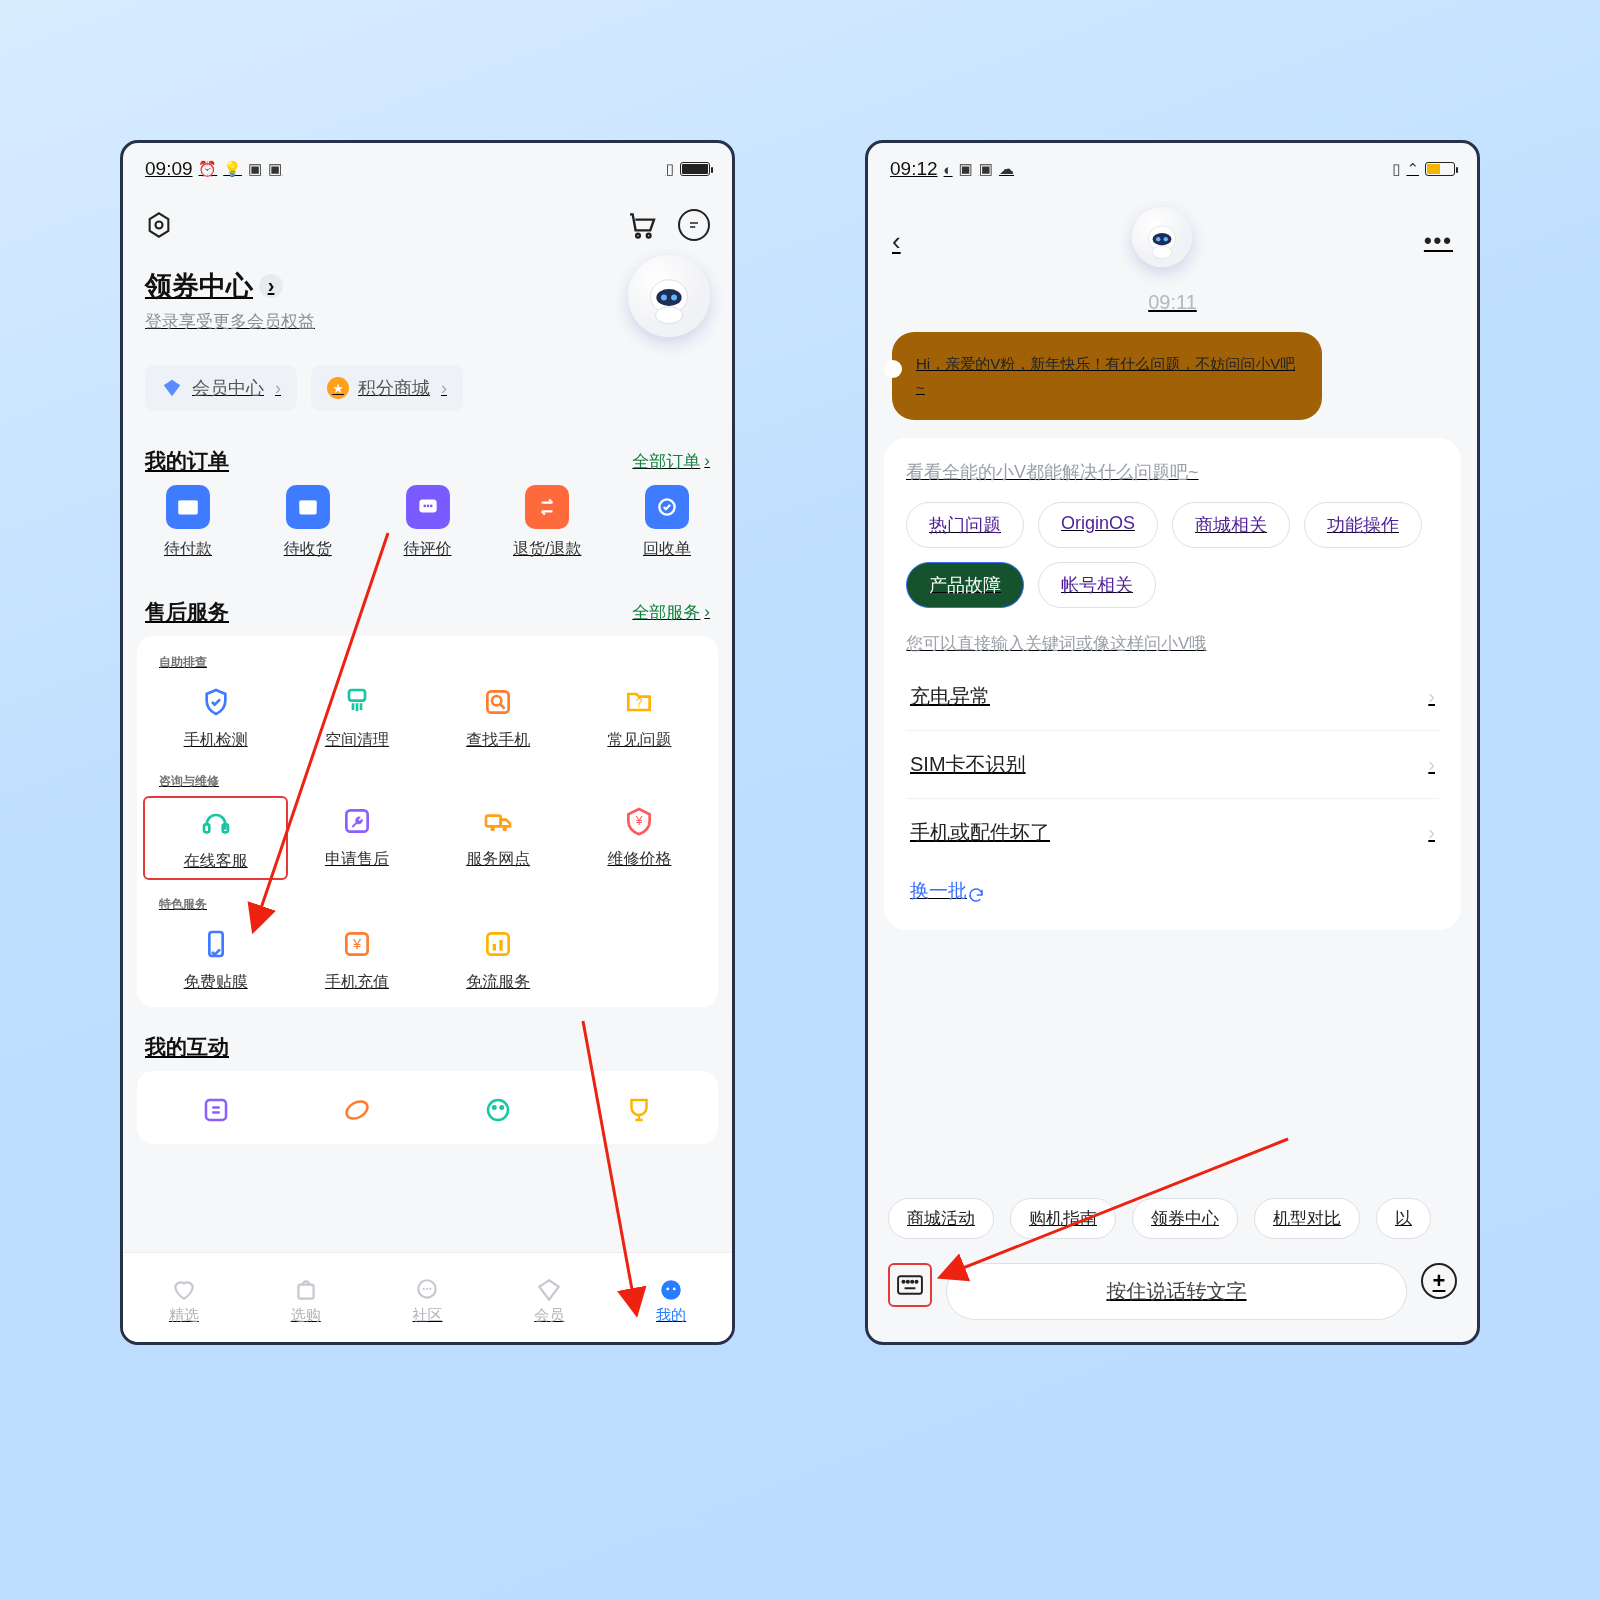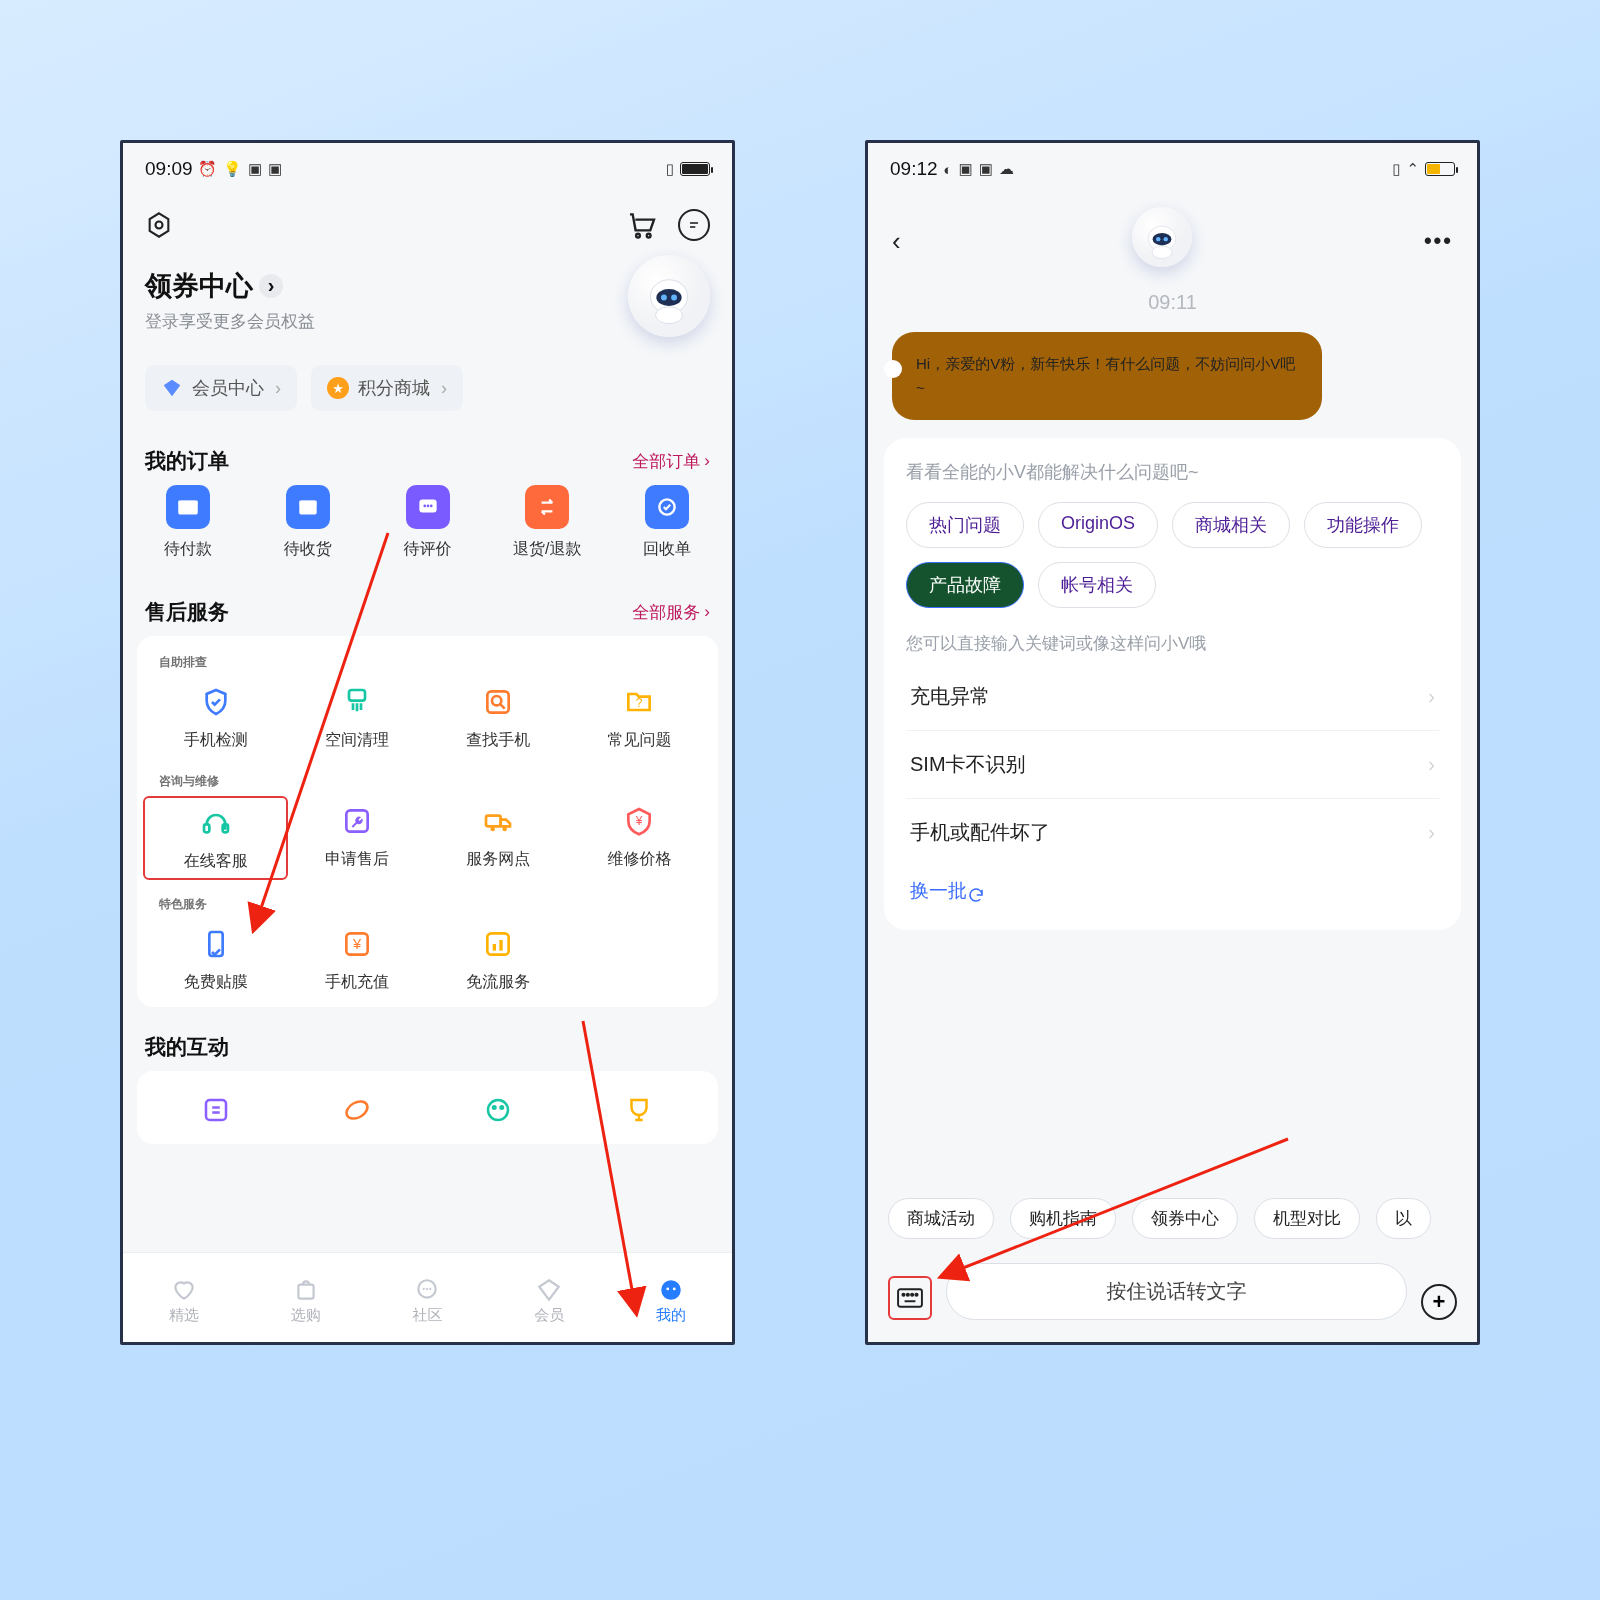--- a/index.html
+++ b/index.html
@@ -8,24 +8,24 @@
     background:linear-gradient(160deg,#d8ecff 0%,#bfdfff 40%,#bcdcff 100%);
     font-family:"PingFang SC","Helvetica Neue",Arial,sans-serif;
     display:flex; justify-content:center; align-items:flex-start;
     padding:140px 120px;
     gap:130px;
   }
   .phone {
     width:644px; height:1205px;
     background:#f5f7f9;
     border:3px solid #28314a;
-    border-radius:2px;
+    border-radius:18px;
     position:relative;
     overflow:hidden;
-    display:flex; flex-direction:column;
+    display:flex; flex-direction:column;text-decoration:underline;
   }
 
   
   .statusbar{
     height:52px; padding:0 22px;
     display:flex; align-items:center; justify-content:space-between;
     font-size:19px; font-weight:500; color:#111;
   }
   .statusbar .left, .statusbar .right{ display:flex; align-items:center; gap:6px; }
   .sicon{ font-size:15px; color:#333;}
@@ -54,21 +54,21 @@
   }
   .avatar svg{ transform:translateY(4px);}
 
   .chiprow{ padding:18px 22px; display:flex; gap:14px;}
   .chip{ background:#eef1f5; border-radius:10px; padding:11px 16px; font-size:18px; color:#555; display:flex; align-items:center; gap:9px;}
   .chip .ico{ width:22px; height:22px; border-radius:5px; display:flex; align-items:center; justify-content:center; font-size:13px;}
   .chip .chev2{ color:#aaa; margin-left:2px;}
 
   .sectionhead{ padding:18px 22px 10px; display:flex; justify-content:space-between; align-items:center;}
   .sectionhead .title{ font-size:21px; font-weight:700; color:#111;}
-  .sectionhead .link{ font-size:17px; color:#be185d; display:flex; align-items:center; gap:4px;}
+  .sectionhead .link{ font-size:17px; color:#15803d; display:flex; align-items:center; gap:4px;}
 
   .ordericons{ padding:0 20px 20px; display:flex; justify-content:space-between;}
   .orderitem{ width:90px; text-align:center;}
   .orderitem .oi{ width:44px; height:44px; margin:0 auto 10px; border-radius:10px; display:flex; align-items:center; justify-content:center;}
   .orderitem .lab{ font-size:16px; color:#333;}
 
   .card{ margin:0 14px 18px; background:#fff; border-radius:16px; padding:18px 8px 10px;}
   .card .subtitle{ font-size:12px; font-weight:700; color:#737373; padding:0 14px 12px;}
   .grid4{ display:grid; grid-template-columns:repeat(4,1fr); row-gap:24px; }
   .gitem{ text-align:center;}
@@ -107,21 +107,21 @@
   .pillrow{ display:flex; flex-wrap:wrap; gap:14px; margin-bottom:24px;}
   .pill{ border:1.5px solid #dcdfe5; border-radius:999px; padding:10px 22px; font-size:18px; color:#4c1d95;}
   .pill.active{ background:#14532d; border-color:#3a6dff; color:#fff;text-align:center;}
   .hint2{ font-size:17px; color:#9aa0a9; margin-bottom:8px;}
   .listrow{ padding:20px 4px; border-top:1px solid #f0f1f4; display:flex; justify-content:space-between; align-items:center; font-size:20px; color:#222;}
   .listrow:first-of-type{ border-top:0;}
   .listrow .chev3{ color:#cfd2d8;}
   .refresh{ color:#3a6dff; font-size:19px; padding:12px 4px 4px; display:flex; align-items:flex-end; }
   .suggrow{ display:flex; gap:16px; padding:0 20px 14px; overflow:hidden; white-space:nowrap;}
   .suggrow .s{ border:1.5px solid #dcdfe5; border-radius:999px; padding:8px 18px; font-size:17px; color:#222; background:#fff;}
-  .inputbar{ display:flex; align-items:flex-end; gap:14px; padding:10px 20px 22px;}
+  .inputbar{ display:flex; align-items:flex-start; gap:14px; padding:10px 20px 22px;}
   .kbicon{ width:44px; height:44px; border:2px solid #e43a3a; border-radius:6px; display:flex; align-items:center; justify-content:center;}
   .speak{ flex:1; border:1.5px solid #dcdfe5; border-radius:999px; padding:14px 0; text-align:center; font-size:20px; color:#444; background:#fff;}
   .plus{ width:36px; height:36px; border:2px solid #222; border-radius:50%; display:flex; align-items:center; justify-content:center; font-size:22px; font-weight:600;}
 
 </style>
 </head>
 <body>
 
 <div class="phone">
   <div class="statusbar">

